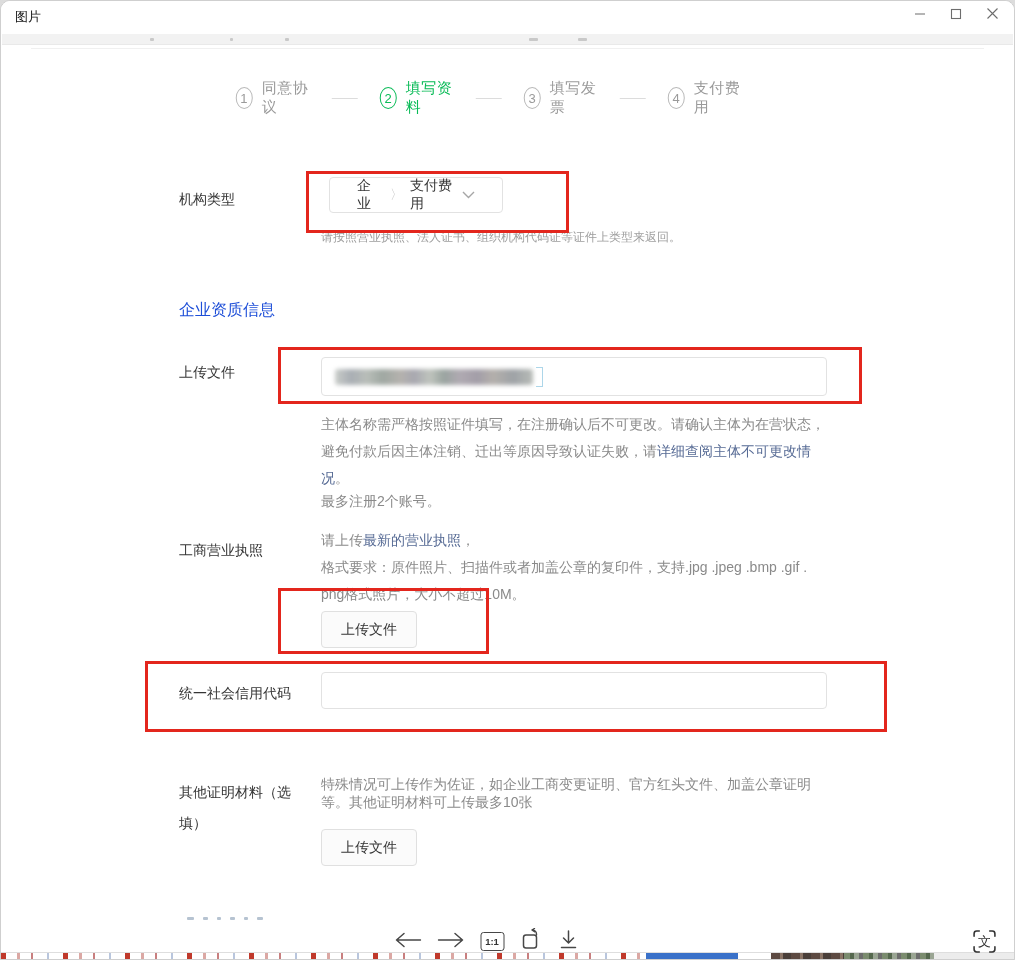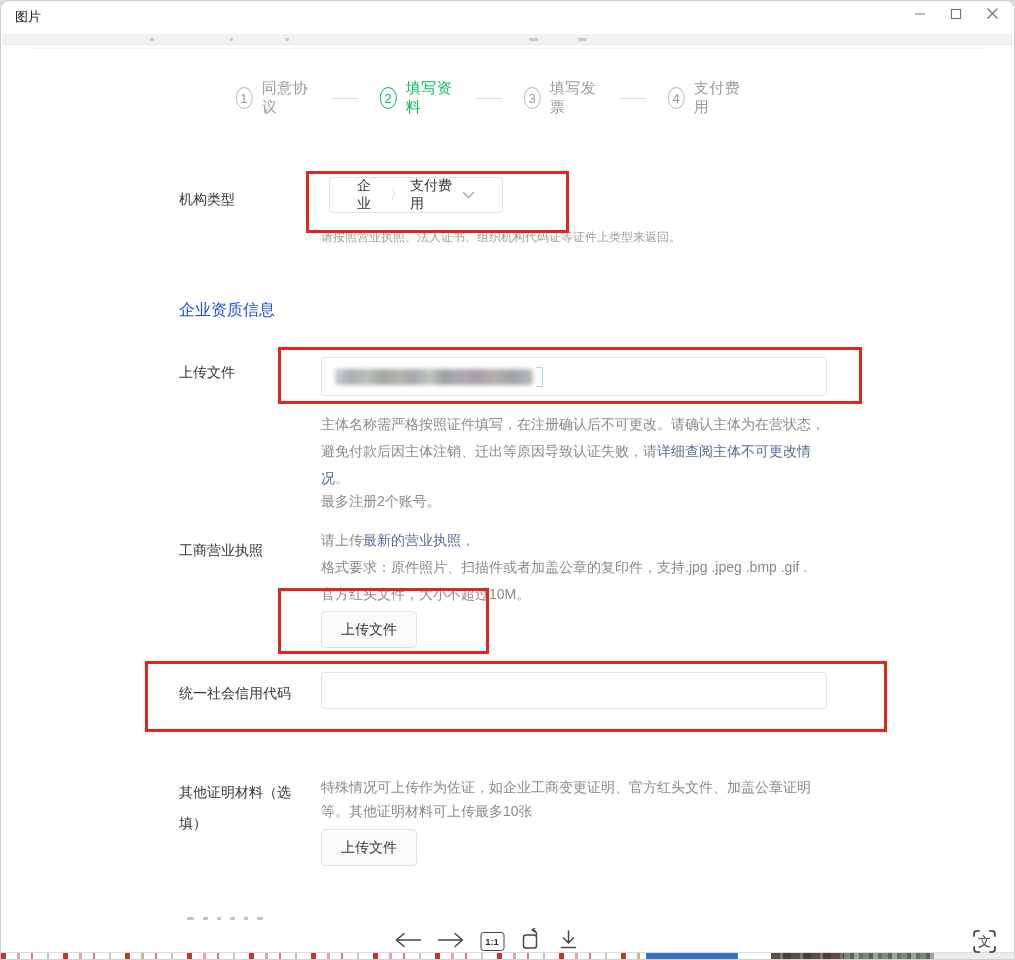--- a/index.html
+++ b/index.html
@@ -151,30 +151,30 @@
   <div class="abs para" style="left:320px;top:410px;width:516px">
     <span>主体名称需严格按照证件填写，在注册确认后不可更改。请确认主体为在营状态，避免付款后因主体注销、迁出等原因导致认证失败，请</span><span class="link">详细查阅主体不可更改情况</span><span>。</span>
   </div>
   <div class="abs para" style="left:320px;top:487px">最多注册2个账号。</div>
 
   <div class="abs flabel" style="left:178px;top:538px">工商营业执照</div>
   <div class="abs para" style="left:320px;top:526px">
     <span>请上传</span><span class="link">最新的营业执照</span><span>，</span>
   </div>
   <div class="abs para" style="left:320px;top:553px;width:560px">格式要求：原件照片、扫描件或者加盖公章的复印件，支持.jpg .jpeg .bmp .gif .</div>
-  <div class="abs para" style="left:320px;top:580px;width:560px">官方红头文件，大小不超过10M。</div>
+  <div class="abs para" style="left:320px;top:580px;width:560px">png格式照片，大小不超过10M。</div>
   <button class="abs btn-upload" style="left:320px;top:610px">上传文件</button>
   <div class="redbox" style="left:277px;top:587px;width:211px;height:66px"></div>
 
   <div class="abs flabel" style="left:178px;top:681px">统一社会信用代码</div>
   <input class="abs textinput" style="left: 320px; top: 671px; width: 506px; height: 37px;" value="">
   <div class="redbox" style="left:144px;top:660px;width:742px;height:71px"></div>
 
   <div class="abs flabel" style="left:178px;top:776px;width:136px;line-height:31px">其他证明材料（选填）</div>
-  <div class="abs para" style="left:320px;top:774px;width:516px;line-height:24px">特殊情况可上传作为佐证，如企业工商变更证明、官方红头文件、加盖公章证明等。其他证明材料可上传最多10张</div>
+  <div class="abs para" style="left:320px;top:774px;width:516px;line-height:18px">特殊情况可上传作为佐证，如企业工商变更证明、官方红头文件、加盖公章证明等。其他证明材料可上传最多10张</div>
   <button class="abs btn-upload" style="left:320px;top:828px">上传文件</button>
 
   <div class="clips">
     <i style="width:7px"></i>
       <i style="width:5px"></i>
       <i style="width:4px"></i>
       <i style="width:5px"></i>
       <i style="width:4px"></i>
       <i style="width:6px"></i>
   </div>

